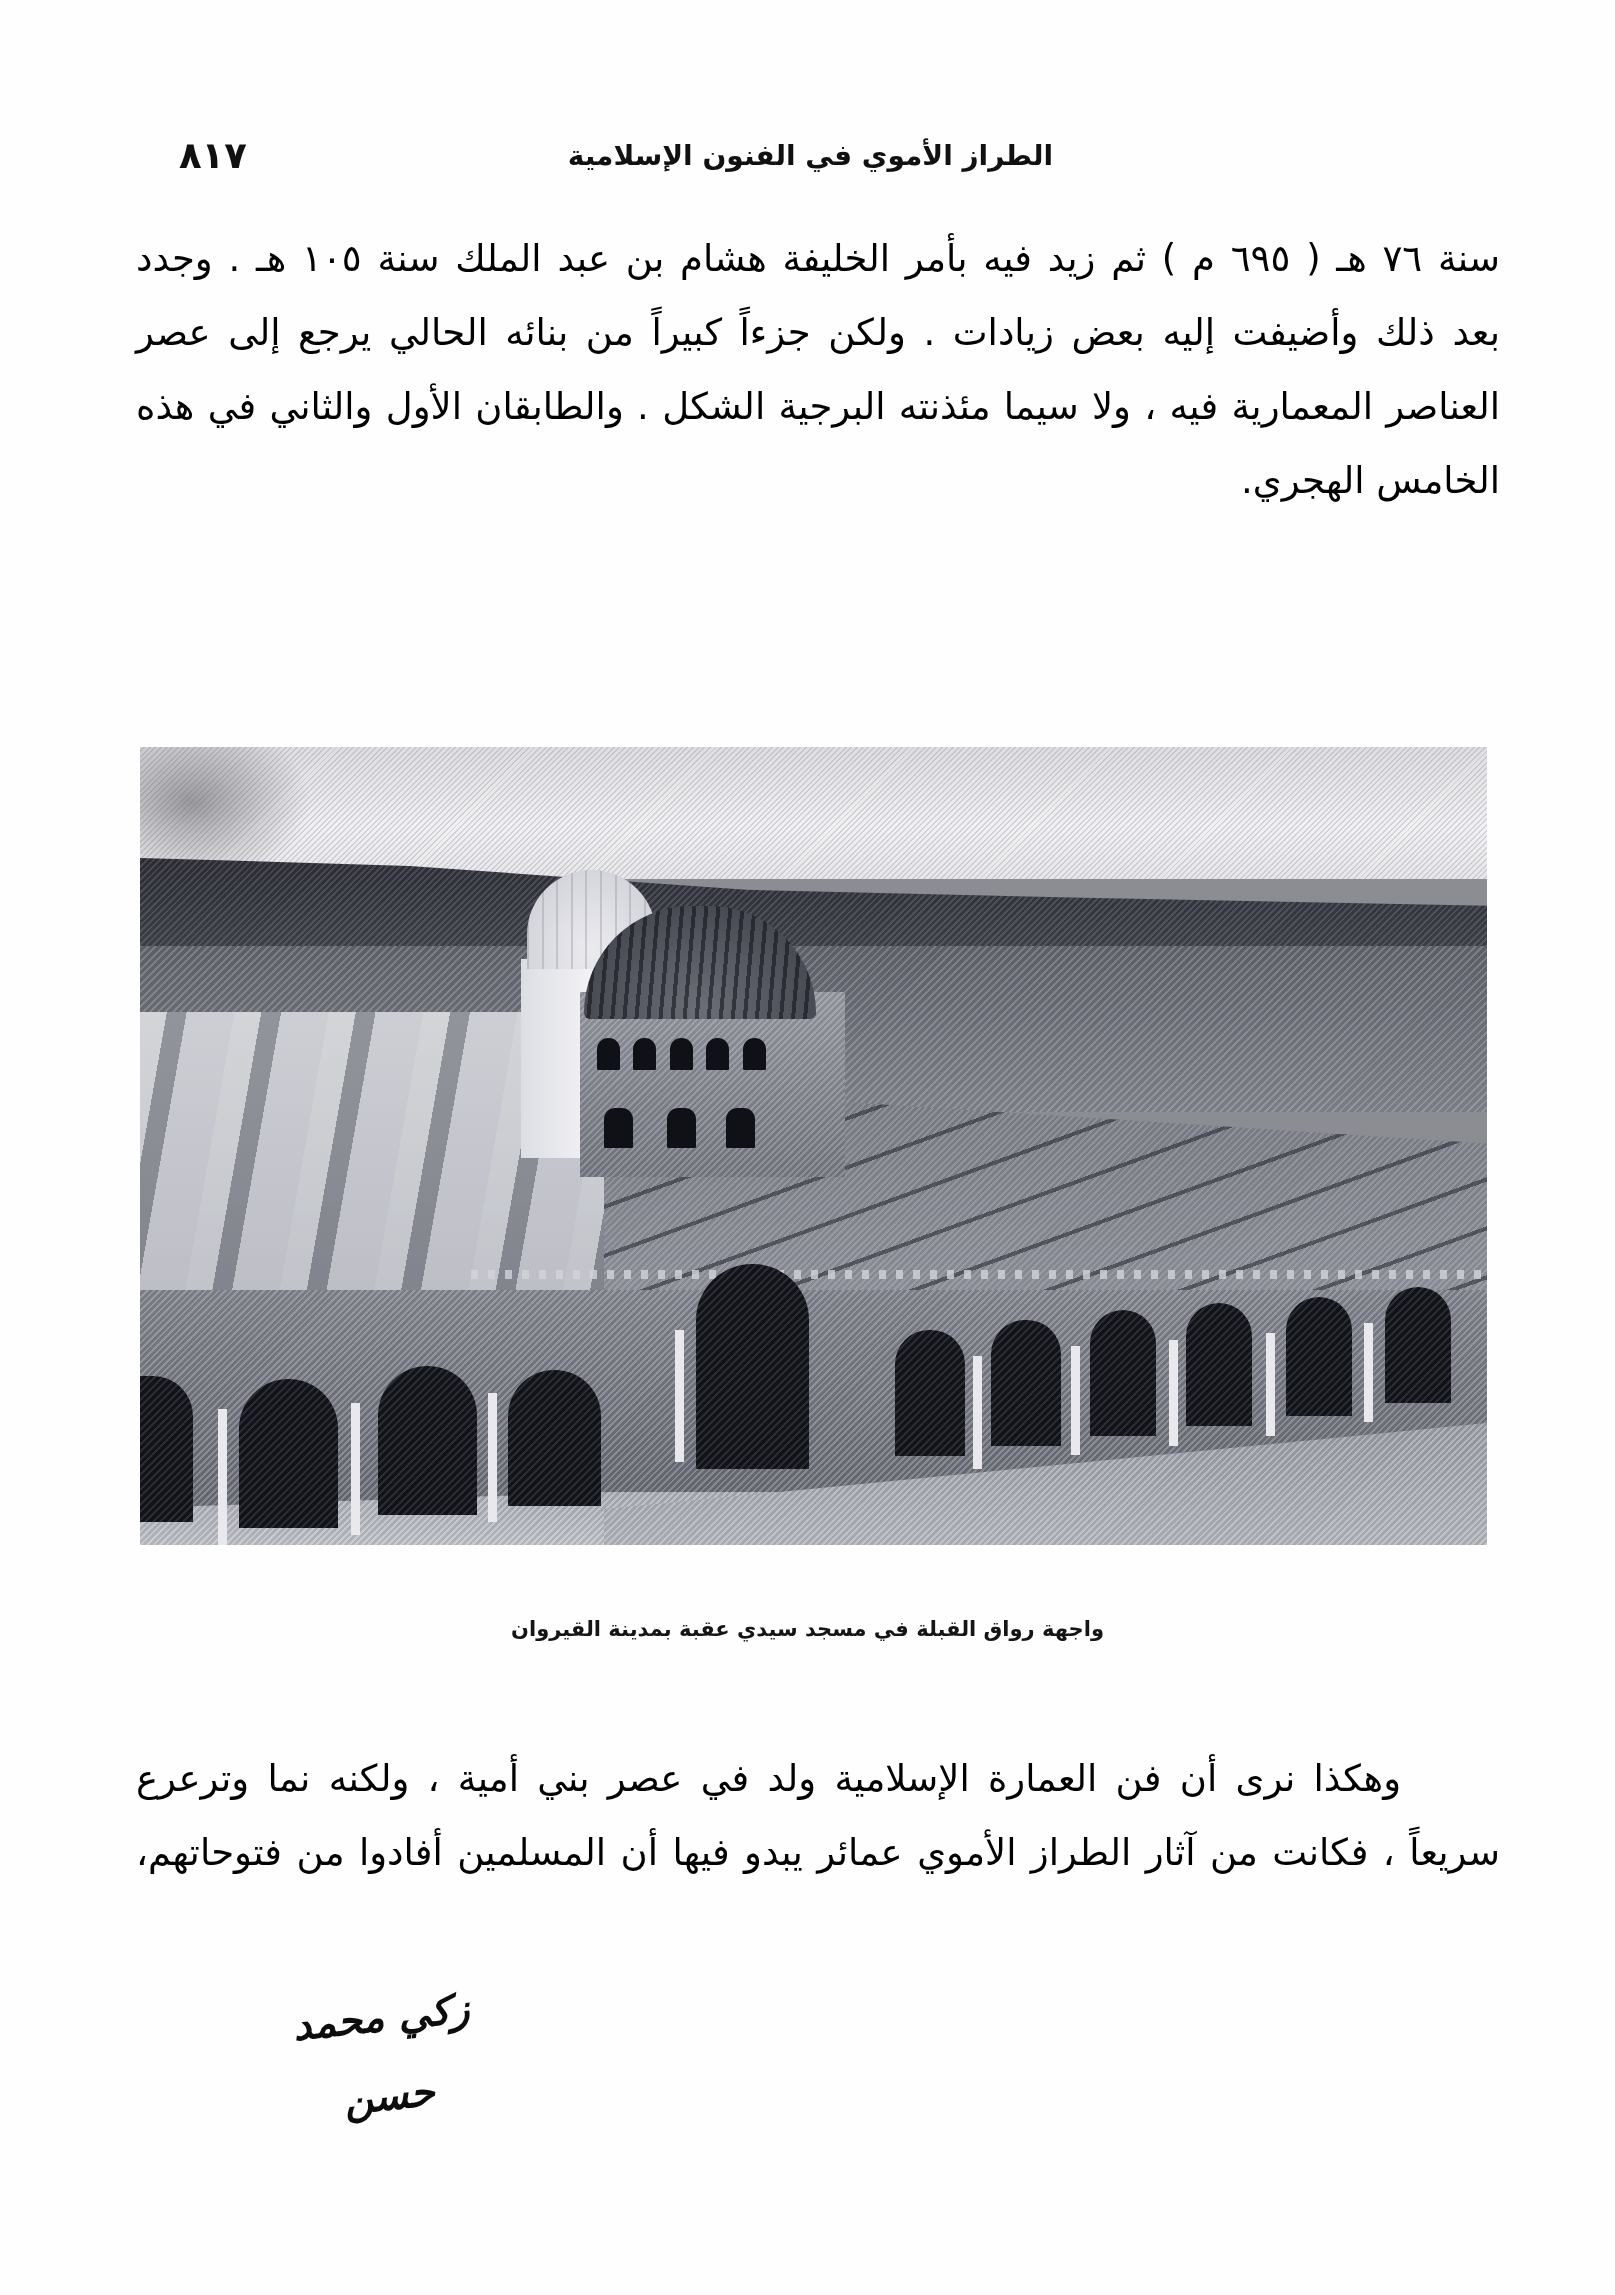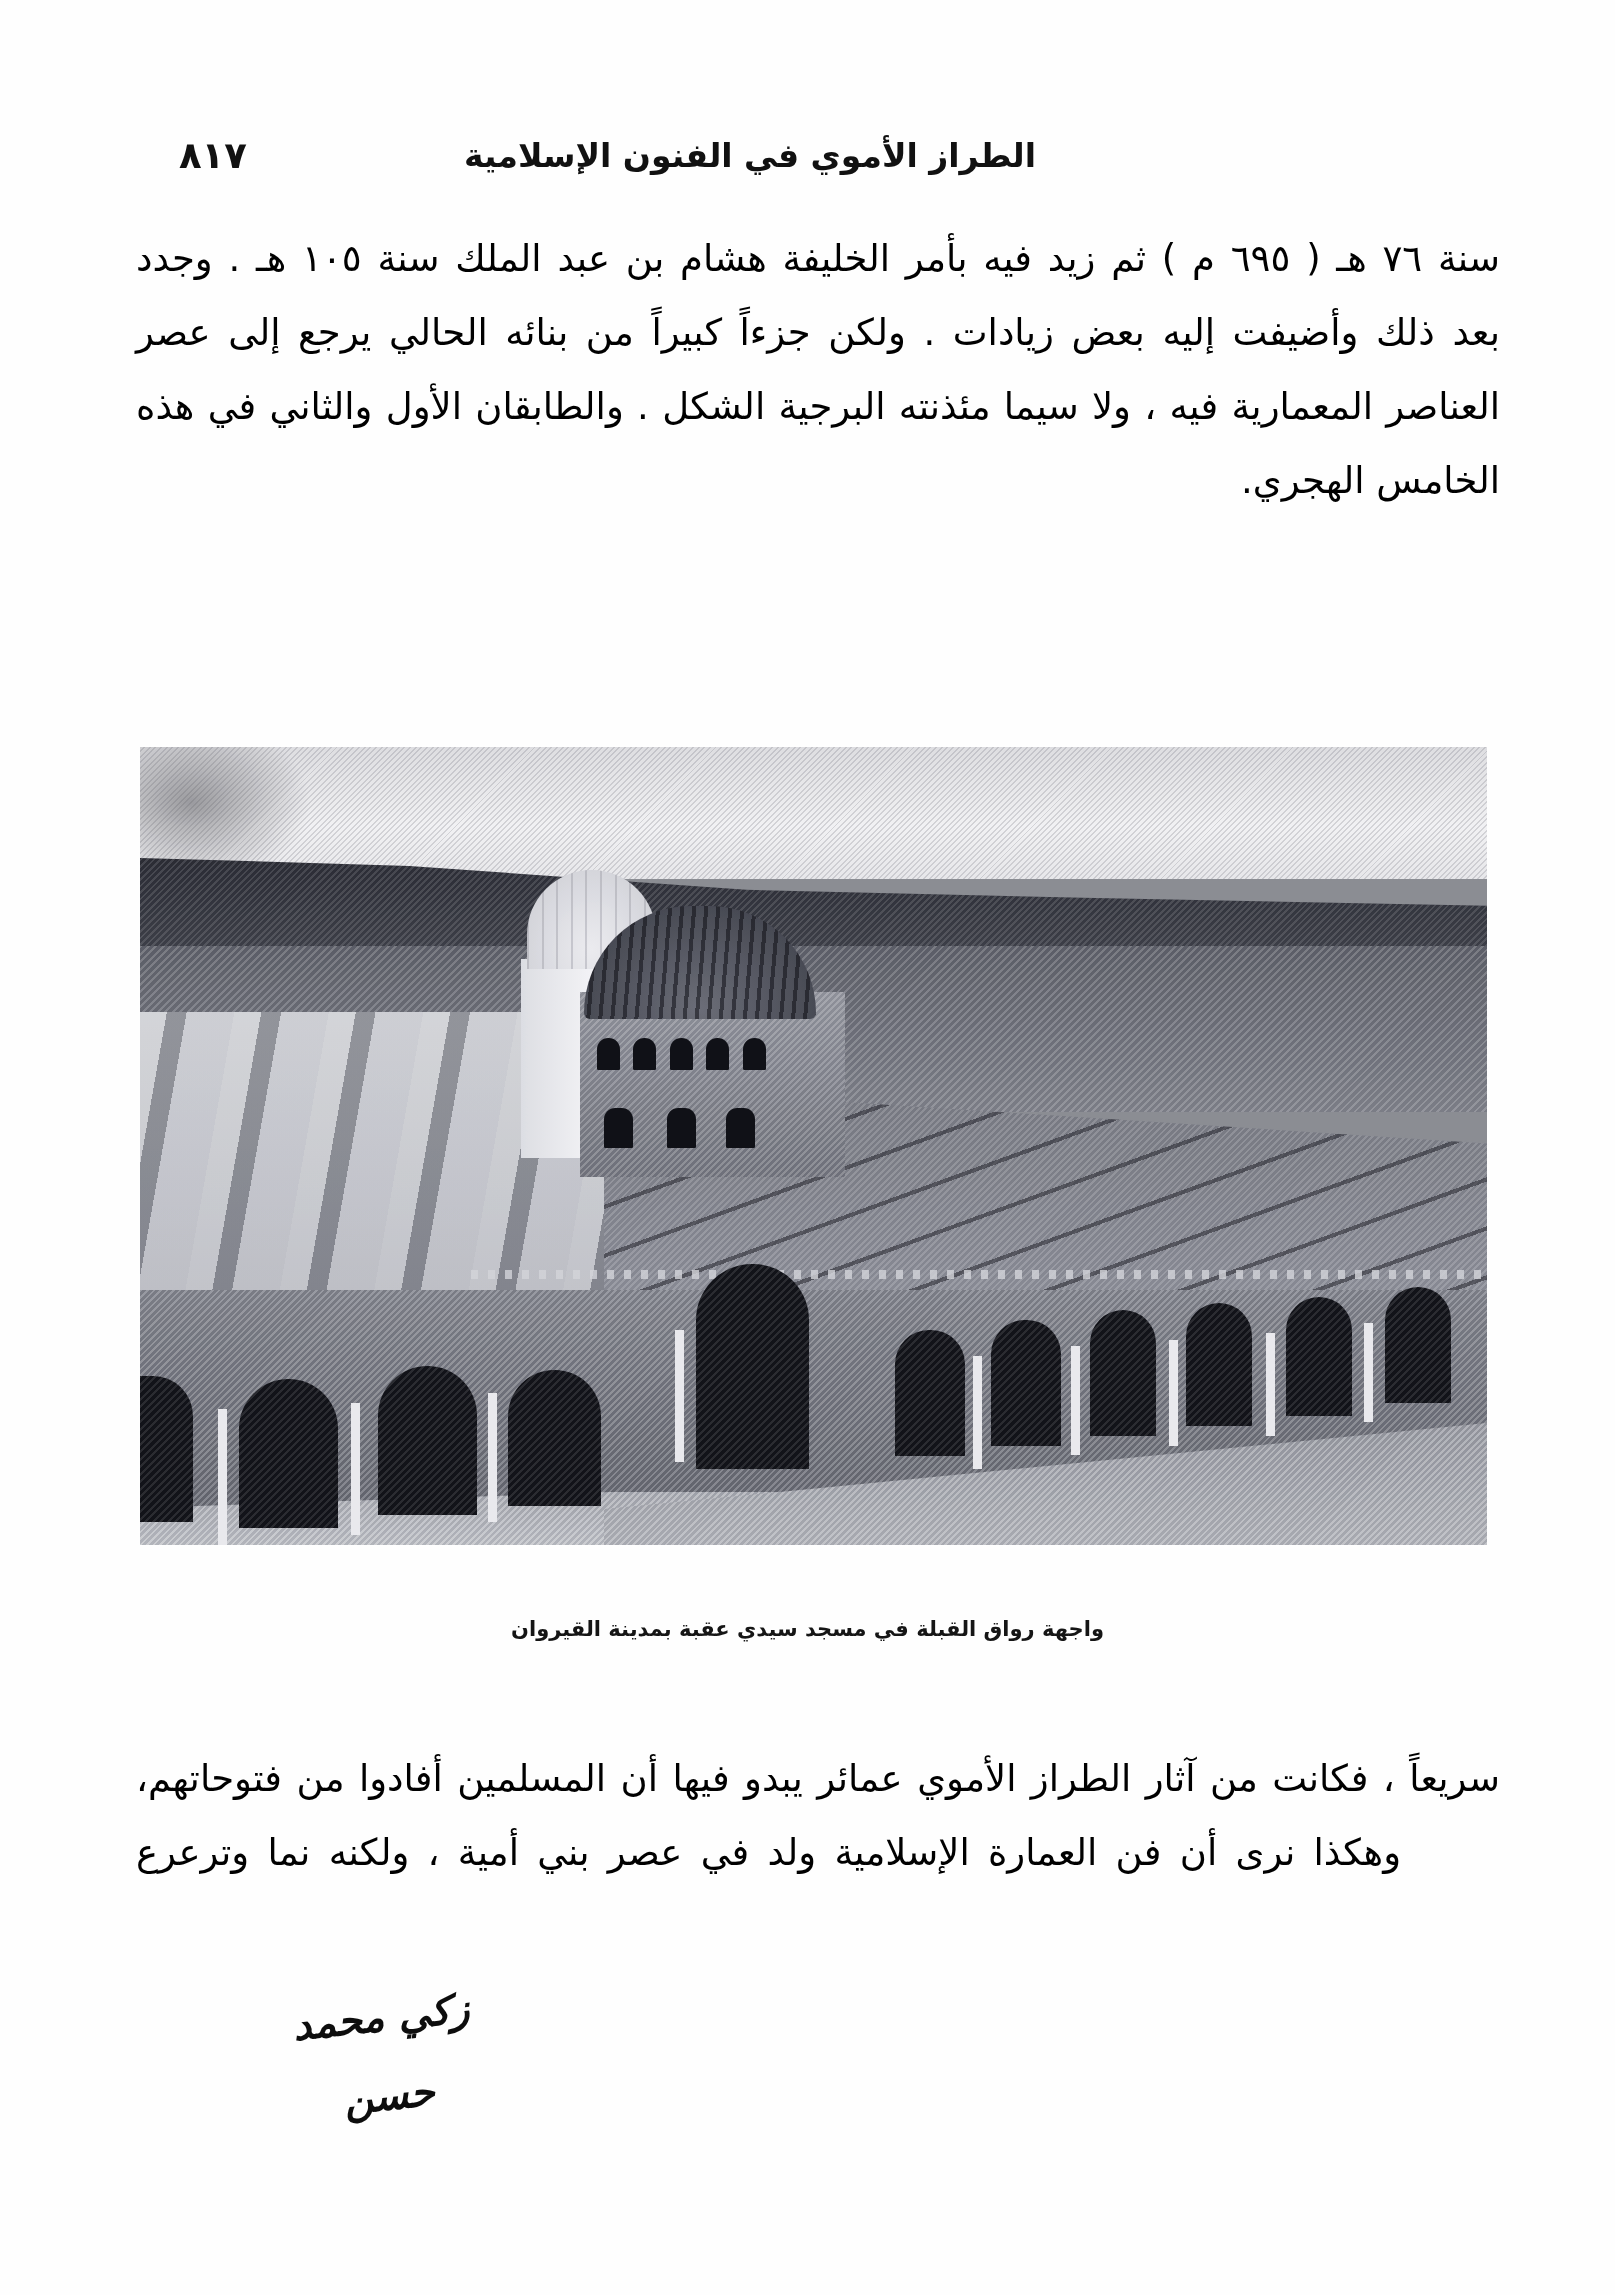--- a/index.html
+++ b/index.html
@@ -25,23 +25,23 @@
   .running-header {
     position: absolute;
     top: 123px;
     left: 179px;
     width: 874px;
     height: 73px;
     direction: rtl;
   }
   .header-title {
     position: absolute;
-    right: 17px;
+    right: 0;
     top: 0;
-    font-size: 33px;
+    font-size: 28px;
     font-weight: bold;
     letter-spacing: 0;
     line-height: 66px;
   }
   .page-number {
     position: absolute;
     left: 0;
     top: 0;
     font-size: 37px;
     font-weight: bold;
@@ -284,20 +284,20 @@
     <div class="column" style="left:833px; top:609px; height:113px;"></div>
     <div class="column" style="left:931px; top:599px; height:109px;"></div>
     <div class="column" style="left:1029px; top:593px; height:106px;"></div>
     <div class="column" style="left:1126px; top:586px; height:103px;"></div>
     <div class="column" style="left:1224px; top:576px; height:99px;"></div>
   </div>
 
   <div class="caption">واجهة رواق القبلة في مسجد سيدي عقبة بمدينة القيروان</div>
 
   <div class="para para-2">
+    <span class="line first">وهكذا نرى أن فن العمارة الإسلامية ولد في عصر بني أمية ، ولكنه نما وترعرع</span>
     <span class="line">سريعاً ، فكانت من آثار الطراز الأموي عمائر يبدو فيها أن المسلمين أفادوا من فتوحاتهم،</span>
-    <span class="line first">وهكذا نرى أن فن العمارة الإسلامية ولد في عصر بني أمية ، ولكنه نما وترعرع</span>
   </div>
 
   <div class="signature">زكي محمد حسن</div>
 
 </div>
 
 
 </body></html>

